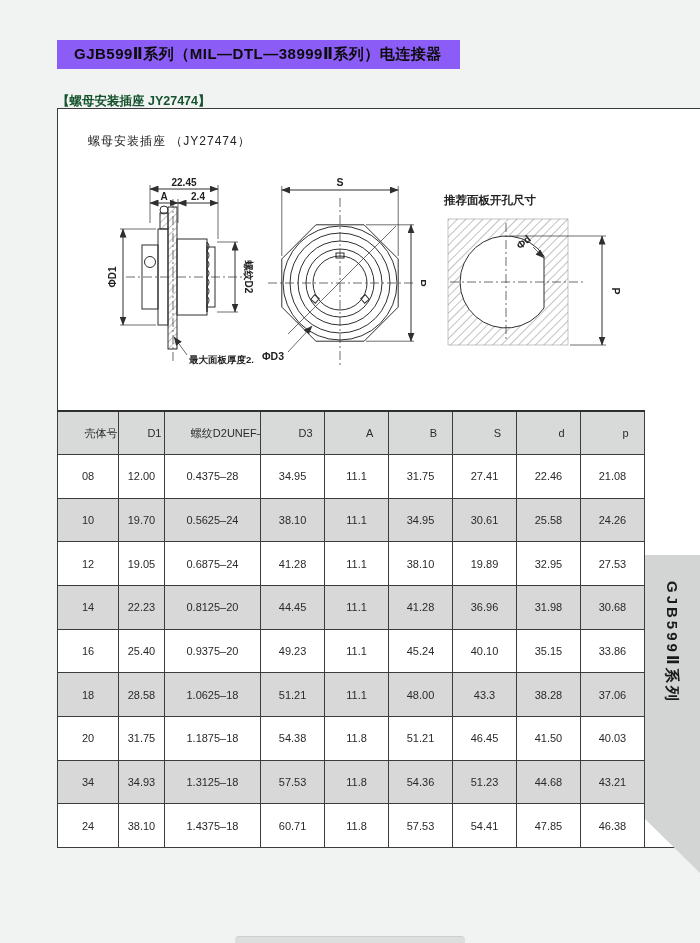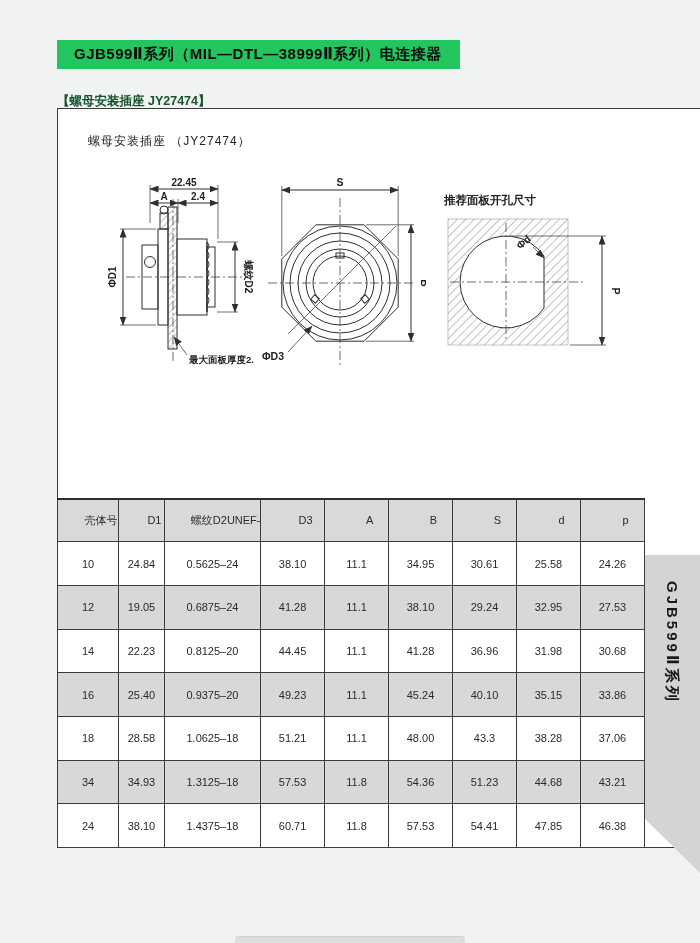--- a/index.html
+++ b/index.html
@@ -5,21 +5,21 @@
   * { margin:0; padding:0; box-sizing:border-box; }
   html,body { width:700px; height:943px; }
   body {
     font-family: "Liberation Sans", "DejaVu Sans", sans-serif;
     background:#f1f2f2; color:#1c1c1c; position:relative; overflow:hidden;
   }
   .page { position:absolute; left:0; top:0; width:700px; height:943px; }
 
   .banner {
     position:absolute; left:57px; top:40px; width:403px; height:29px;
-    background:#22c55e; display:flex; align-items:center; padding-left:17px;
+    background:#8b5cf6; display:flex; align-items:center; padding-left:17px;
     font-size:15px; font-weight:bold; color:#0c0c0c; letter-spacing:0.5px;
   }
   .section-label {
     position:absolute; left:57px; top:93px;
     font-size:12.5px; font-weight:bold; color:#14532d;
   }
   .content-box {
     position:absolute; left:57px; top:108px; width:658px; height:740px;
     background:#ffffff; border:1px solid #3a3a3a;
   }
@@ -215,38 +215,49 @@
             <th>D3</th>
             <th>A</th>
             <th>B</th>
             <th>S</th>
             <th>d</th>
             <th>p</th>
           </tr>
         </thead>
       <tbody>
           <tr>
+            <td>08</td>
+            <td>12.00</td>
+            <td>0.4375–28</td>
+            <td>34.95</td>
+            <td>11.1</td>
+            <td>31.75</td>
+            <td>27.41</td>
+            <td>22.46</td>
+            <td>21.08</td>
+          </tr>
+          <tr>
             <td>10</td>
-            <td>24.84</td>
+            <td>19.70</td>
             <td>0.5625–24</td>
             <td>38.10</td>
             <td>11.1</td>
             <td>34.95</td>
             <td>30.61</td>
             <td>25.58</td>
             <td>24.26</td>
           </tr>
           <tr>
             <td>12</td>
             <td>19.05</td>
             <td>0.6875–24</td>
             <td>41.28</td>
             <td>11.1</td>
             <td>38.10</td>
-            <td>29.24</td>
+            <td>19.89</td>
             <td>32.95</td>
             <td>27.53</td>
           </tr>
           <tr>
             <td>14</td>
             <td>22.23</td>
             <td>0.8125–20</td>
             <td>44.45</td>
             <td>11.1</td>
             <td>41.28</td>
@@ -268,20 +279,31 @@
           <tr>
             <td>18</td>
             <td>28.58</td>
             <td>1.0625–18</td>
             <td>51.21</td>
             <td>11.1</td>
             <td>48.00</td>
             <td>43.3</td>
             <td>38.28</td>
             <td>37.06</td>
+          </tr>
+          <tr>
+            <td>20</td>
+            <td>31.75</td>
+            <td>1.1875–18</td>
+            <td>54.38</td>
+            <td>11.8</td>
+            <td>51.21</td>
+            <td>46.45</td>
+            <td>41.50</td>
+            <td>40.03</td>
           </tr>
           <tr>
             <td>34</td>
             <td>34.93</td>
             <td>1.3125–18</td>
             <td>57.53</td>
             <td>11.8</td>
             <td>54.36</td>
             <td>51.23</td>
             <td>44.68</td>

